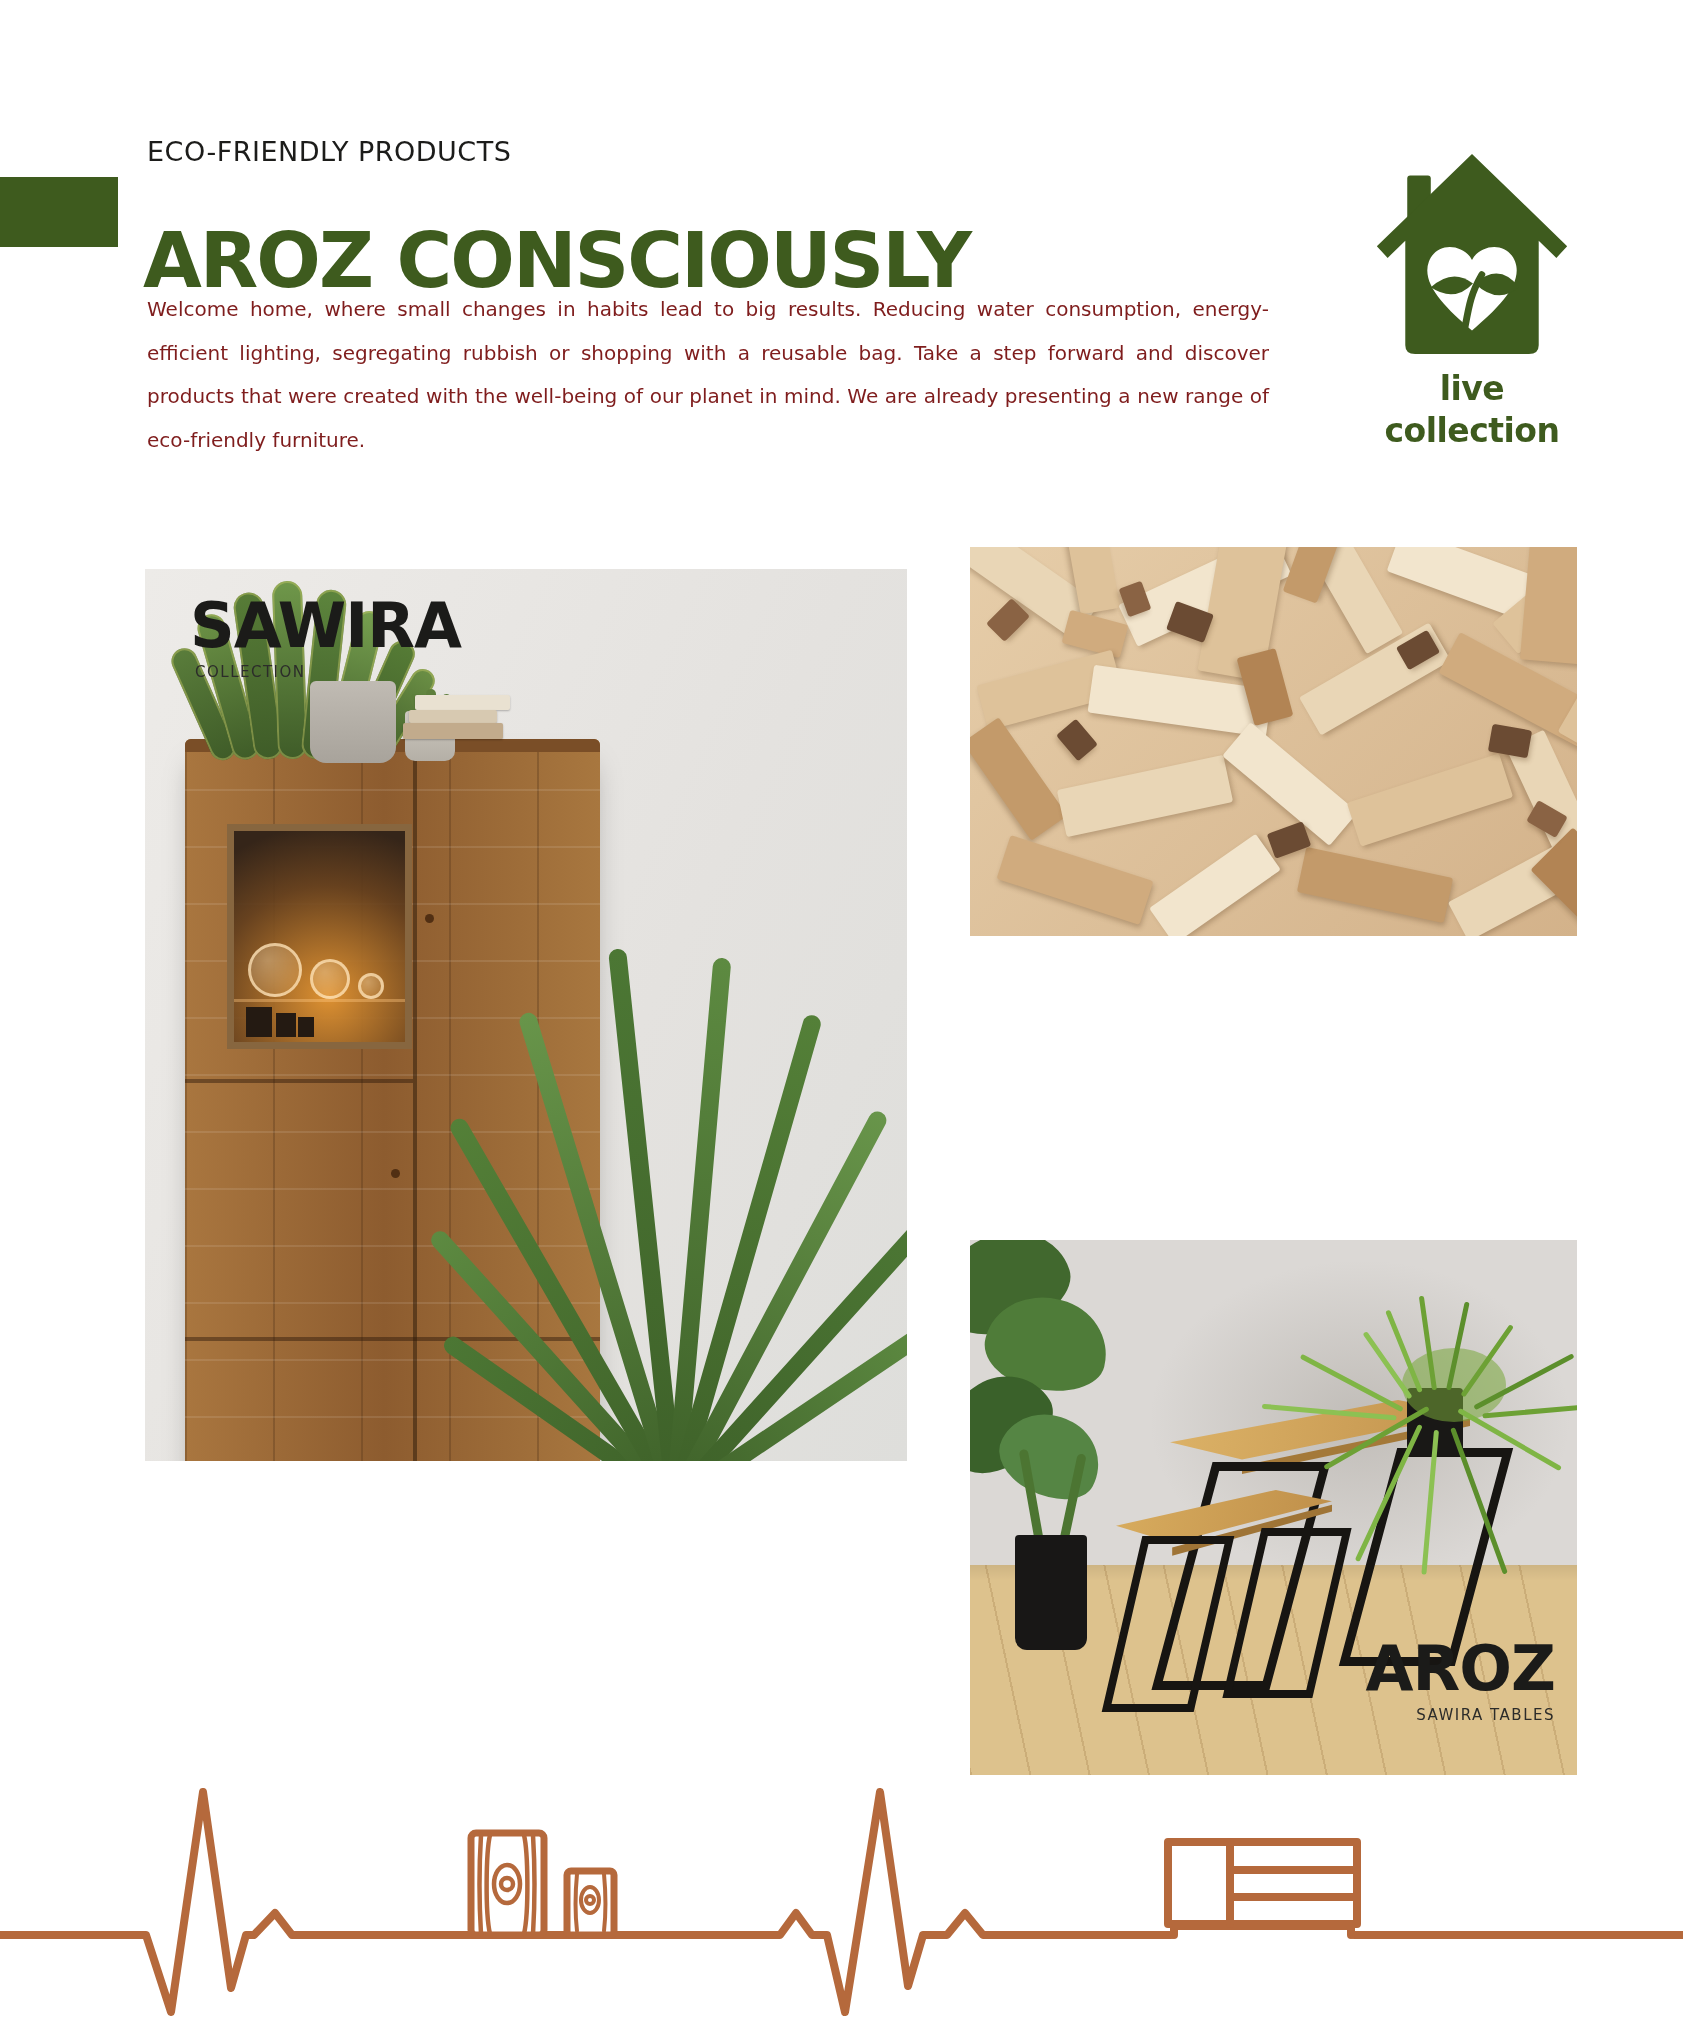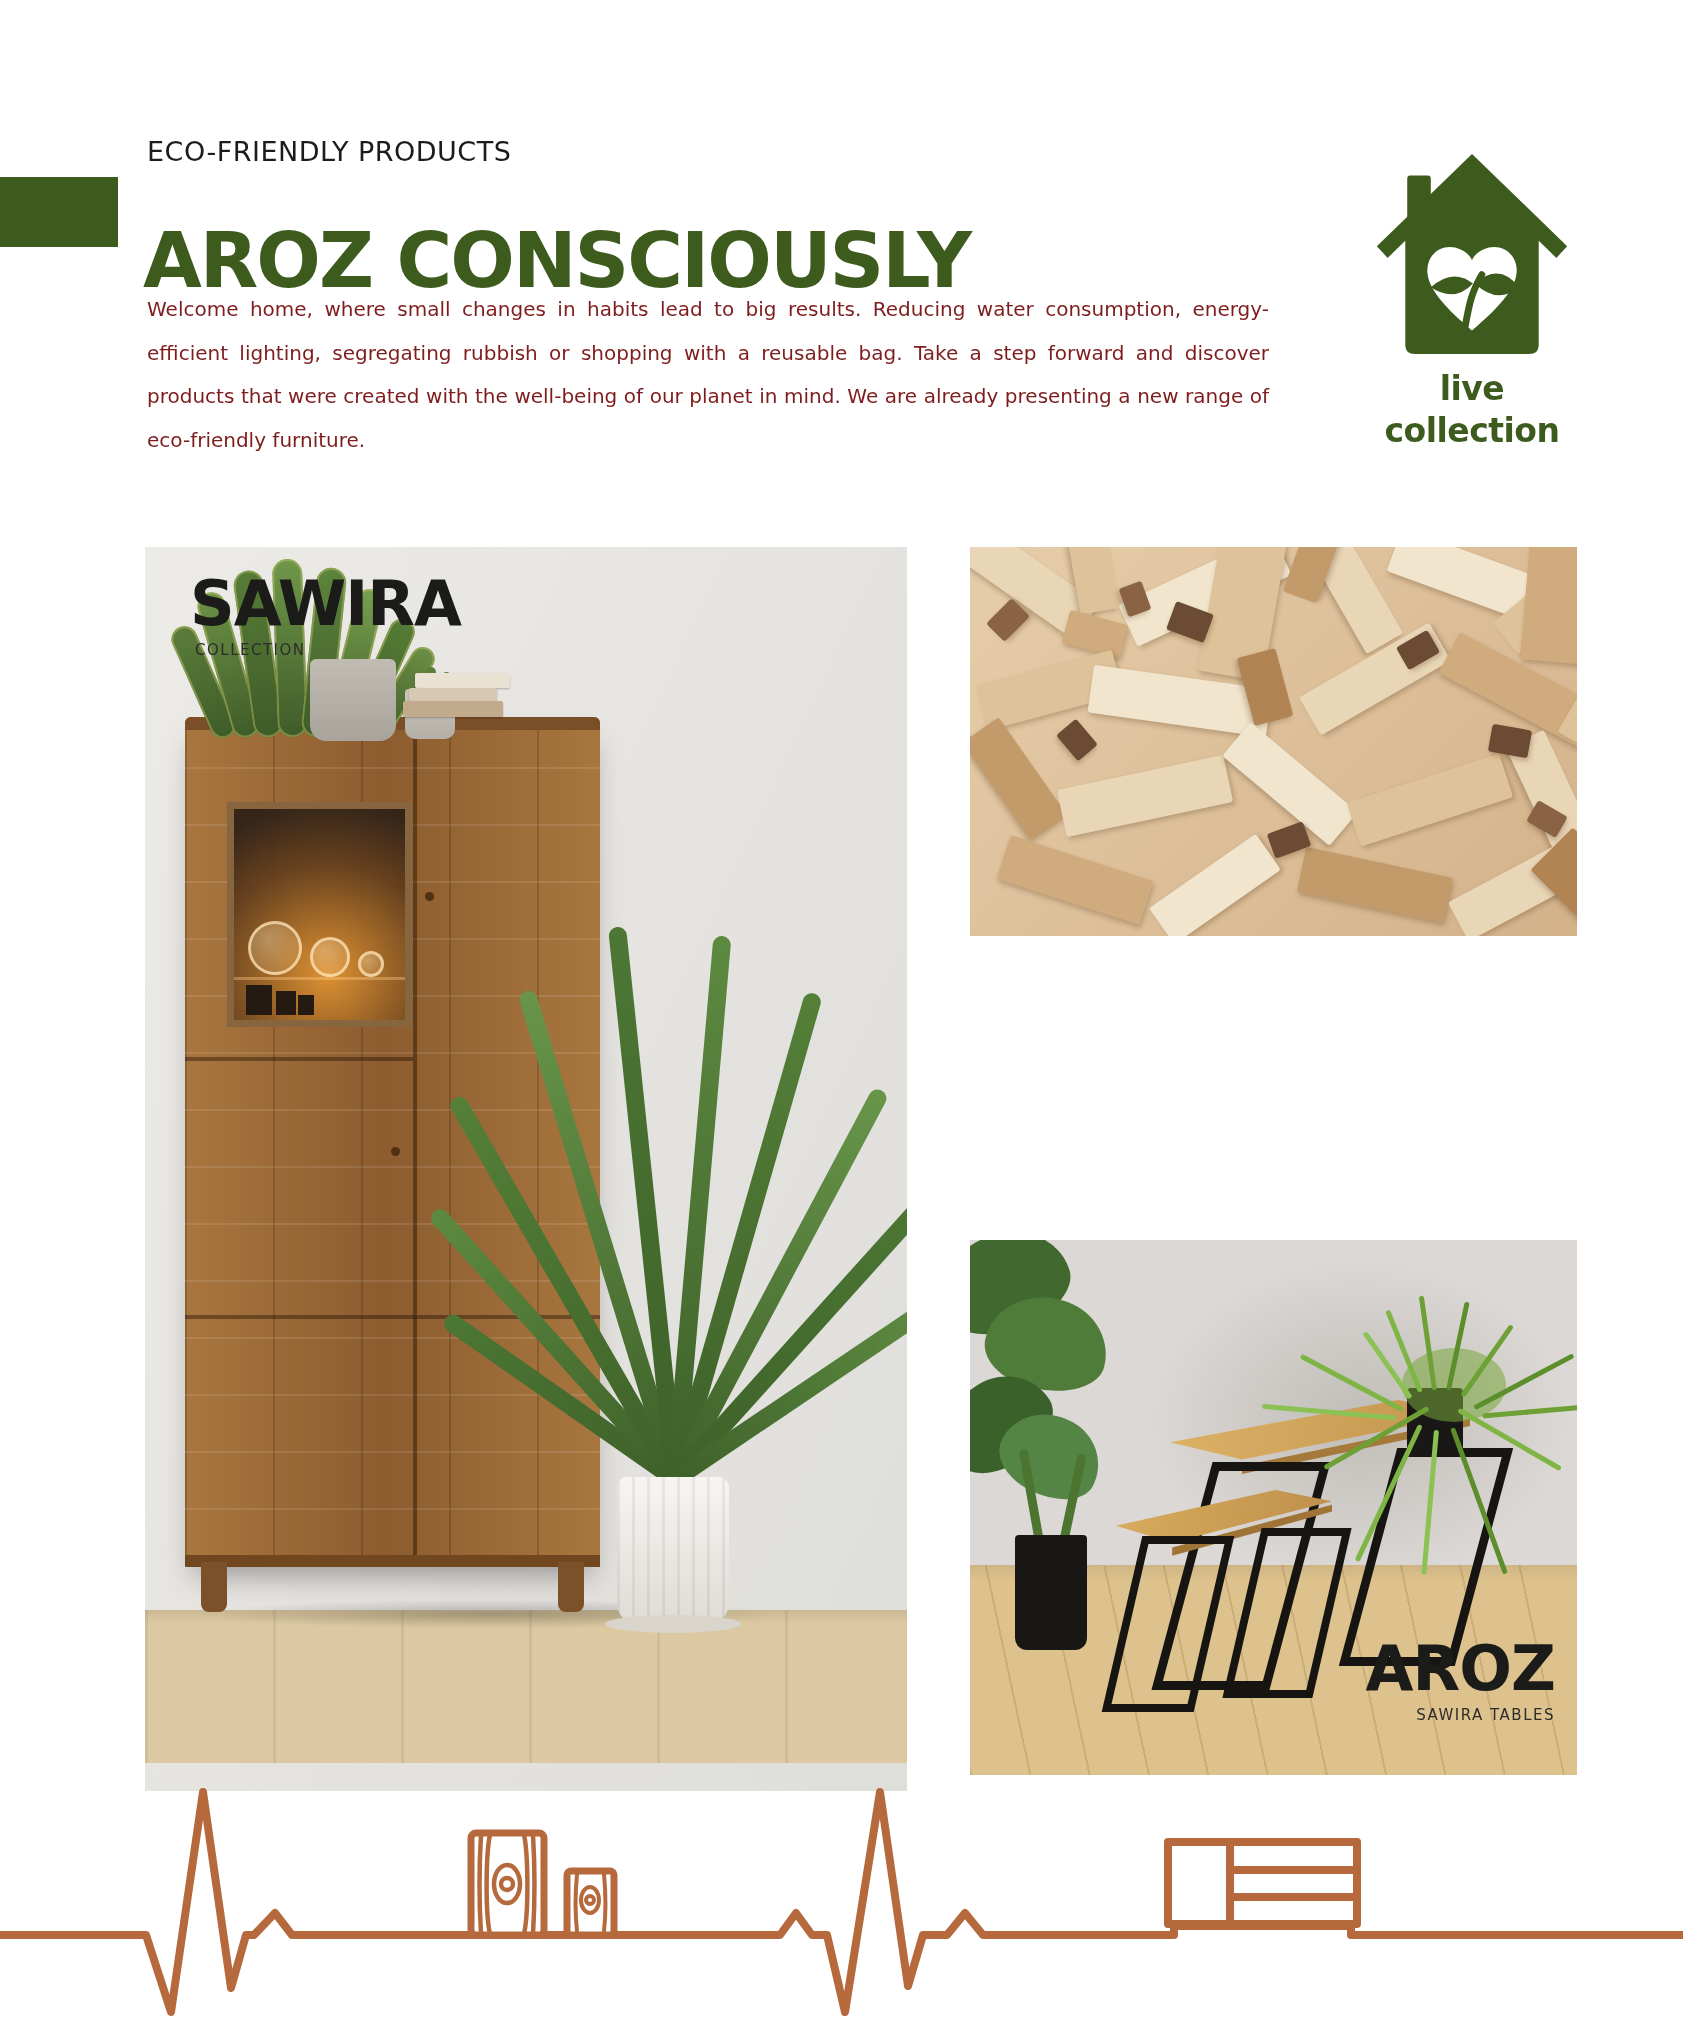--- a/index.html
+++ b/index.html
@@ -17,21 +17,21 @@
   .green-block{position:absolute;left:0;top:177px;width:118px;height:70px;background:var(--green);}
   .eyebrow{position:absolute;left:147px;top:136px;font-size:27px;letter-spacing:.5px;color:#1c1c1a;}
   .page-title{position:absolute;left:143px;top:172px;font-size:76px;font-weight:bold;letter-spacing:-2px;color:var(--green);line-height:1;}
   .intro{position:absolute;left:147px;top:288px;width:1122px;font-size:20px;line-height:43.5px;color:#7f1d1d;text-align:justify;margin:0;}
   
   .eco-badge{position:absolute;left:1358px;top:150px;width:228px;text-align:center;}
   .eco-badge svg{display:block;margin:0 auto;}
   .badge-caption{margin-top:10px;font-size:33px;font-weight:bold;line-height:42px;color:var(--green);letter-spacing:-.5px;}
   
   .photo{position:absolute;overflow:hidden;}
-  .sawira-photo{left:145px;top:547px;width:762px;height:1244px;background:linear-gradient(115deg,#edebe8,#e4e2df 60%,#dededb);}
+  .sawira-photo{left:145px;top:569px;width:762px;height:892px;background:linear-gradient(115deg,#edebe8,#e4e2df 60%,#dededb);}
   .wood-photo{left:970px;top:547px;width:607px;height:389px;background:linear-gradient(135deg,#e6cda9,#d3b28a);}
   .aroz-photo{left:970px;top:1240px;width:607px;height:535px;background:#dbd8d5;}
   .abs{position:absolute;}
   
   .s-floor{left:0;top:1063px;width:762px;height:153px;
     background:#dcc9a1;
     background-image:repeating-linear-gradient(90deg,rgba(0,0,0,.06) 0 3px,transparent 3px 128px),linear-gradient(rgba(0,0,0,.08),rgba(0,0,0,0) 14px);}
   .s-shadow{left:55px;top:1052px;width:580px;height:30px;border-radius:50%;background:radial-gradient(closest-side,rgba(0,0,0,.22),rgba(0,0,0,0));}
   .cabinet{left:40px;top:170px;width:415px;height:850px;border-radius:6px 6px 3px 3px;
     background-color:#9c6a3a;

